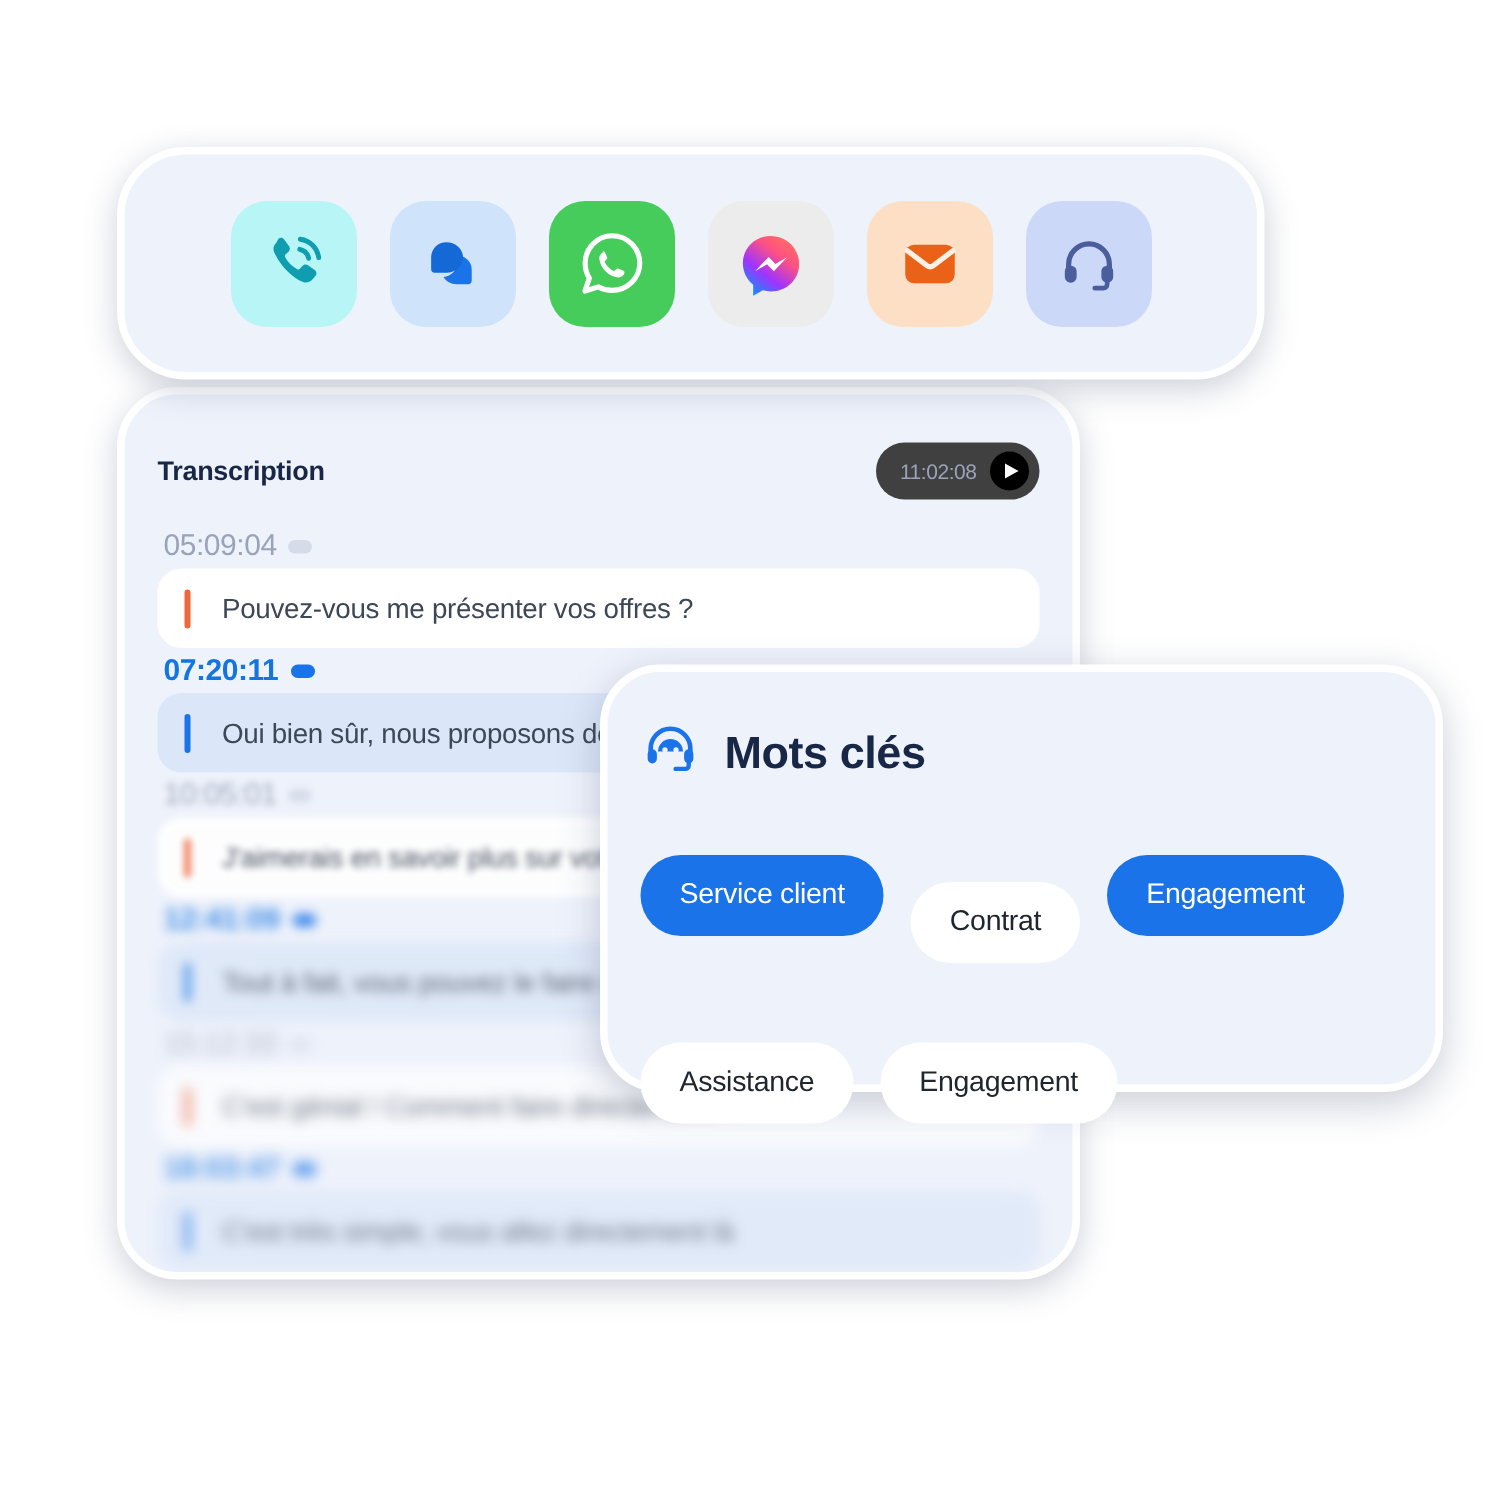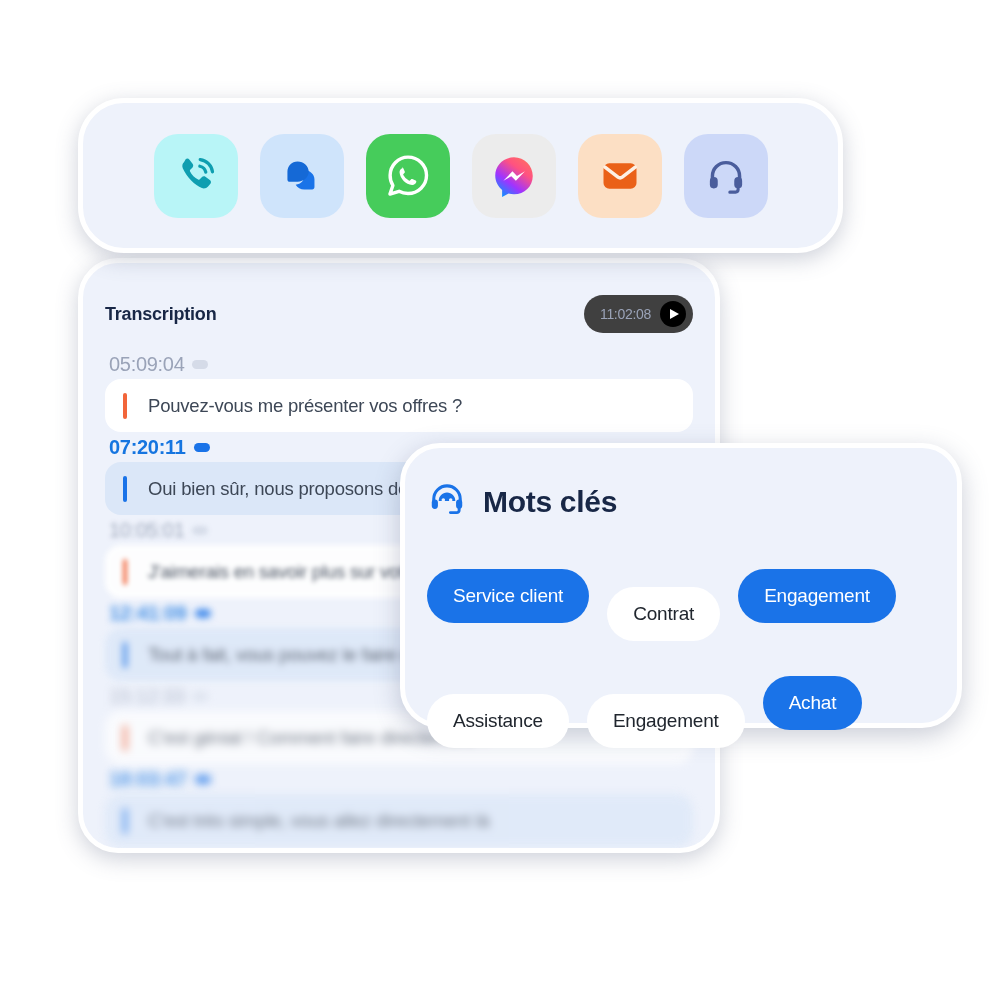--- a/index.html
+++ b/index.html
@@ -379,18 +379,17 @@
     </div>
     <div class="kw-rows">
         <div class="kw-row">
           <div class="chip on">Service client</div>
           <div class="chip off">Contrat</div>
           <div class="chip on">Engagement</div>
         </div>
         <div class="kw-row">
           <div class="chip off">Assistance</div>
           <div class="chip off">Engagement</div>
-          <div class="chip on">Achat</div>
         </div>
       </div>
   </div>
 
 </div>
 
 </body></html>

